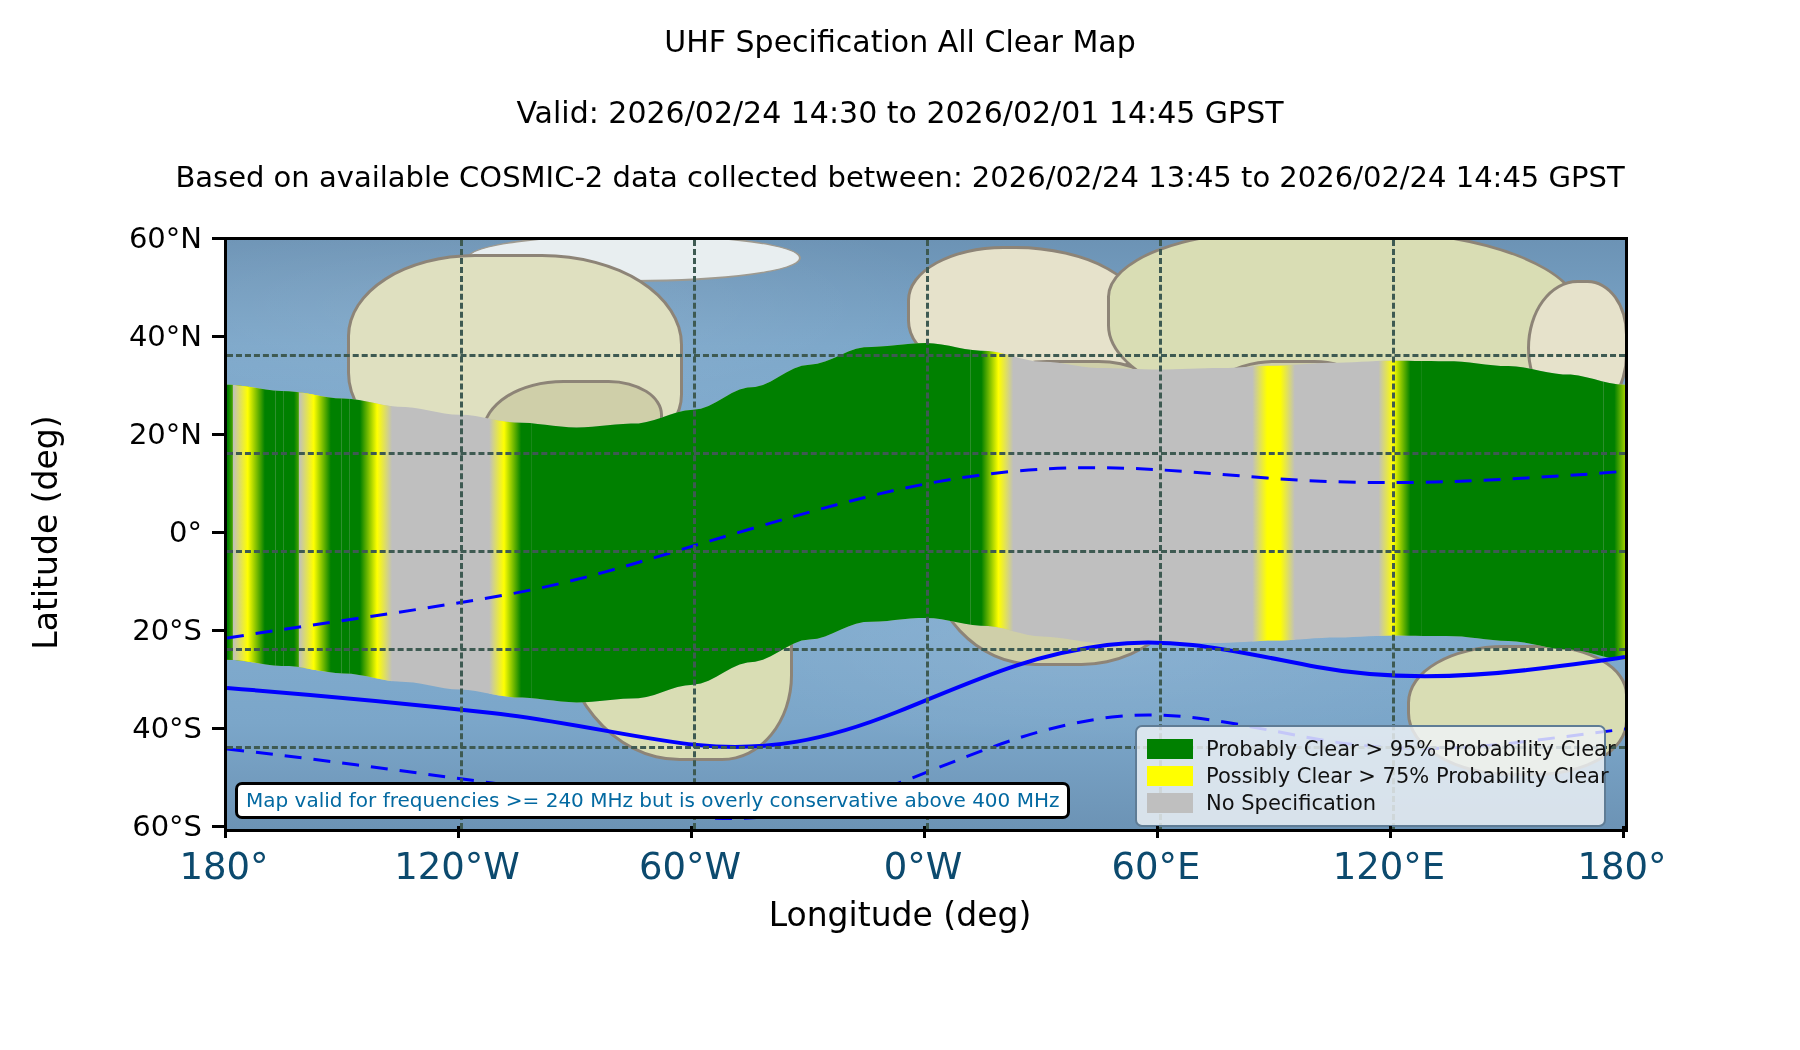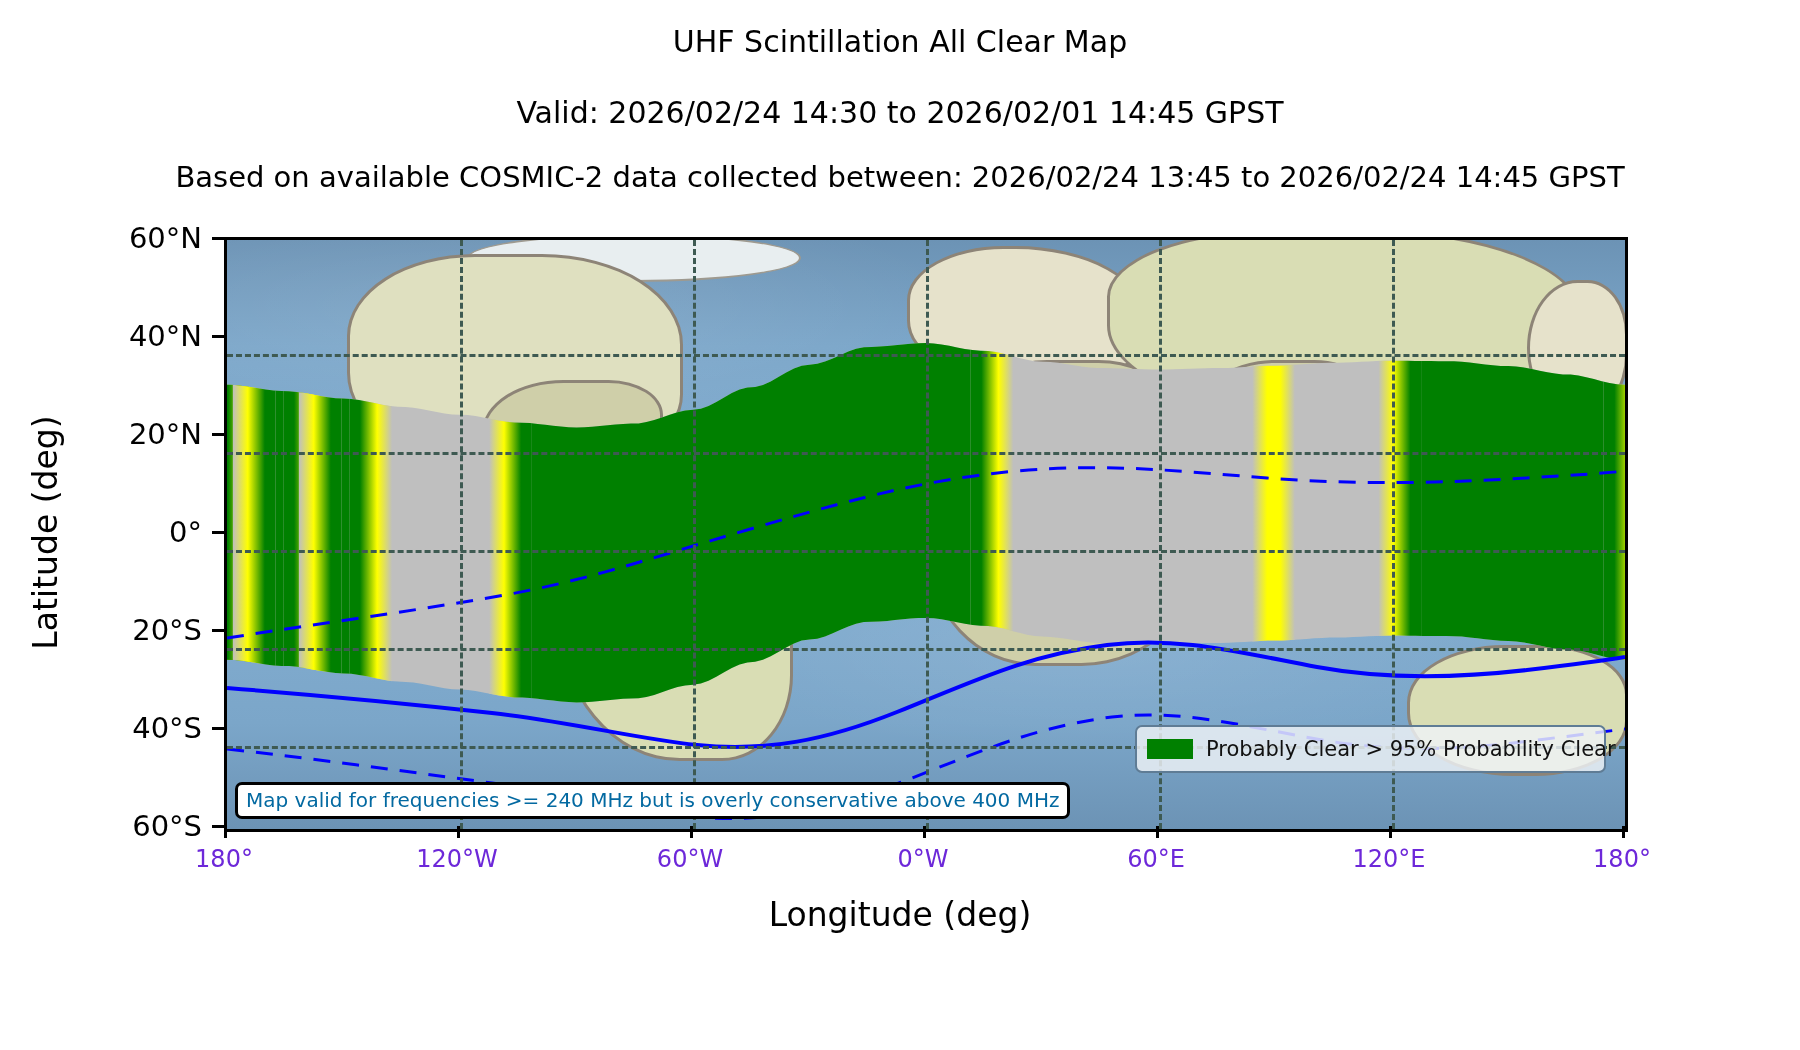--- a/index.html
+++ b/index.html
@@ -50,33 +50,33 @@
 
   
   #footnote{position:absolute;left:232px;top:779px;
             background:#ffffff;border:3px solid #000;border-radius:7px;
             padding:3px 8px 4px 8px;font-size:20px;color:#0369a1;white-space:nowrap;}
 
   
   .tick{position:absolute;background:#000;}
   .tick-x{width:3px;height:12px;top:826px;}
   .tick-y{height:3px;width:12px;left:212px;}
-  .xlab{position:absolute;font-size:24px;color:#6d28d9;text-align:center;top:845px;
+  .xlab{position:absolute;font-size:37px;color:#0c4a6e;text-align:center;top:845px;
         transform:translateX(-50%);white-space:nowrap;}
   .ylab{position:absolute;font-size:29px;color:#000;right:1598px;
         transform:translateY(-50%);white-space:nowrap;}
   #x-axis-title{position:absolute;left:0;width:1800px;text-align:center;top:895px;
                 font-size:33px;color:#000;}
   #y-axis-title{position:absolute;left:-235px;top:513px;width:560px;text-align:center;
                 font-size:33px;color:#000;transform:rotate(-90deg);transform-origin:center;}
 </style>
 </head>
 <body>
 
-<div class="title" id="title-main">UHF Scintillation All Clear Map</div>
+<div class="title" id="title-main">UHF Specification All Clear Map</div>
 <div class="title" id="title-valid">Valid: 2026/02/24 14:30 to 2026/02/01 14:45 GPST</div>
 <div class="title" id="title-basis">Based on available COSMIC-2 data collected between: 2026/02/24 13:45 to 2026/02/24 14:45 GPST</div>
 
 <div id="plot">
   <div id="plot-inner">
 
     <div class="ocean"></div>
 
     <div class="ice" style="left:240px;top:-6px;width:330px;height:44px;border-radius:50%;"></div>
     <div class="land" style="left:120px;top:14px;width:330px;height:210px;"></div>
@@ -151,20 +151,28 @@
     <div class="grid-v" style="left:466px;"></div>
     <div class="grid-v" style="left:699px;"></div>
     <div class="grid-v" style="left:932px;"></div>
     <div class="grid-v" style="left:1165px;"></div>
 
     <div id="legend" style="position:absolute;left:908px;top:485px;">
       <div class="legend-row">
         <span class="swatch" style="background:#008000"></span>
         <span class="legend-label">Probably Clear &gt; 95% Probability Clear</span>
       </div>
+      <div class="legend-row">
+        <span class="swatch" style="background:#ffff00"></span>
+        <span class="legend-label">Possibly Clear &gt; 75% Probability Clear</span>
+      </div>
+      <div class="legend-row">
+        <span class="swatch" style="background:#bfbfbf"></span>
+        <span class="legend-label">No Specification</span>
+      </div>
     </div>
 
     <div id="footnote" style="position:absolute;left:8px;top:542px;">Map valid for frequencies &gt;= 240 MHz but is overly conservative above 400 MHz</div>
 
   </div>
 </div>
 
 <div class="tick tick-x" style="left:224px;"></div>
 <div class="tick tick-x" style="left:457px;"></div>
 <div class="tick tick-x" style="left:690px;"></div>

